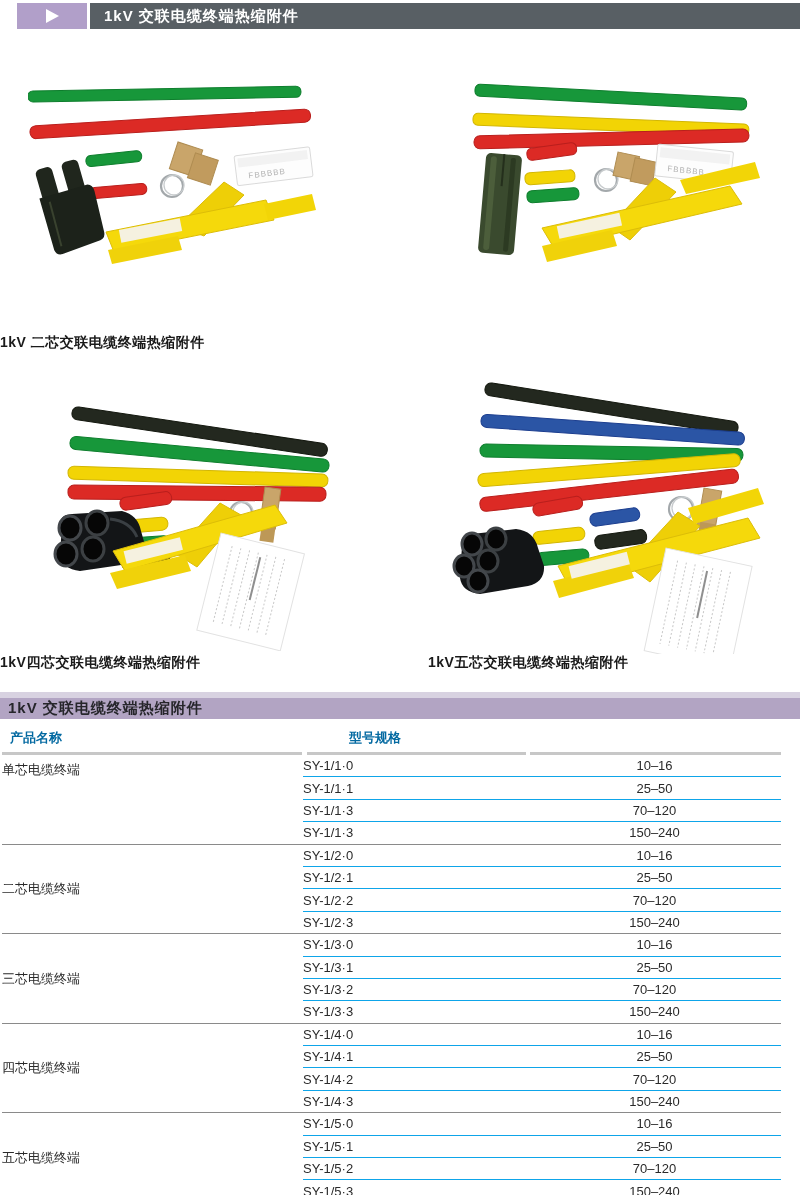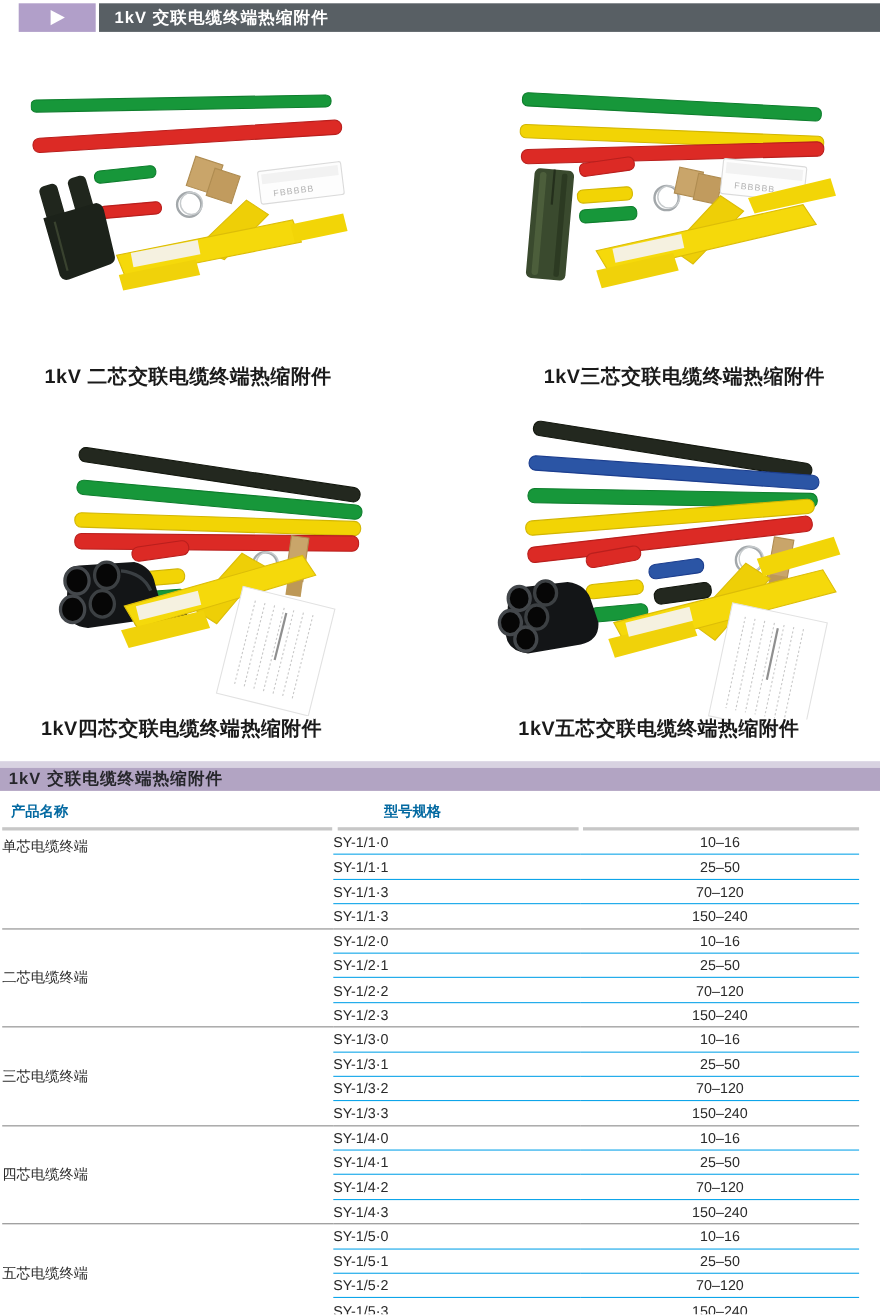--- a/index.html
+++ b/index.html
@@ -14,22 +14,22 @@
   .tri { width:0; height:0; border-left:13px solid #ffffff; border-top:7px solid transparent; border-bottom:7px solid transparent; }
   .bar-main {
     flex:1; margin-left:3px; background:#585f64; color:#ffffff;
     font-size:15px; font-weight:bold; letter-spacing:1px;
     display:flex; align-items:center; padding-left:14px;
   }
 
   
   .photo { position:absolute; }
   .caption {
-    position:absolute; font-size:18px; font-weight:bold; color:#1a1a1a;
-    text-align:center; letter-spacing:0.5px; height:18px; line-height:18px;
+    position:absolute; font-size:14px; font-weight:bold; color:#1a1a1a;
+    letter-spacing:0.5px; height:18px; line-height:18px;
   }
   .cap1 { top:333px; left:0;    width:342px; }
   .cap2 { top:333px; left:450px; width:344px; }
   .cap3 { top:653px; left:0;    width:330px; }
   .cap4 { top:653px; left:428px; width:342px; }
 
   
   .spec-section { position:absolute; top:692px; left:0; width:800px; }
   .band-light { height:6px; background:#d8d2e1; }
   .band {
@@ -247,21 +247,20 @@
           <line x1="41" y1="10" x2="41" y2="95"></line>
         <line x1="50" y1="10" x2="50" y2="95"></line>
           <line x1="59" y1="10" x2="59" y2="95"></line>
         <line x1="68" y1="10" x2="68" y2="95"></line>
       </g>
       <line x1="45" y1="14" x2="45" y2="62" stroke="#8f8f8f" stroke-width="2"></line>
     </g>
   </svg>
 
   <div class="caption cap1">1kV 二芯交联电缆终端热缩附件</div>
-  <div class="caption cap2">1kV三芯交联电缆终端热缩附件</div>
   <div class="caption cap3">1kV四芯交联电缆终端热缩附件</div>
   <div class="caption cap4">1kV五芯交联电缆终端热缩附件</div>
 
   <div class="spec-section">
     <div class="band-light"></div>
     <div class="band">1kV 交联电缆终端热缩附件</div>
     <div class="cols">
       <div class="col-label c1">产品名称</div>
       <div class="col-label c2">型号规格</div>
       <div class="uline u1"></div>

